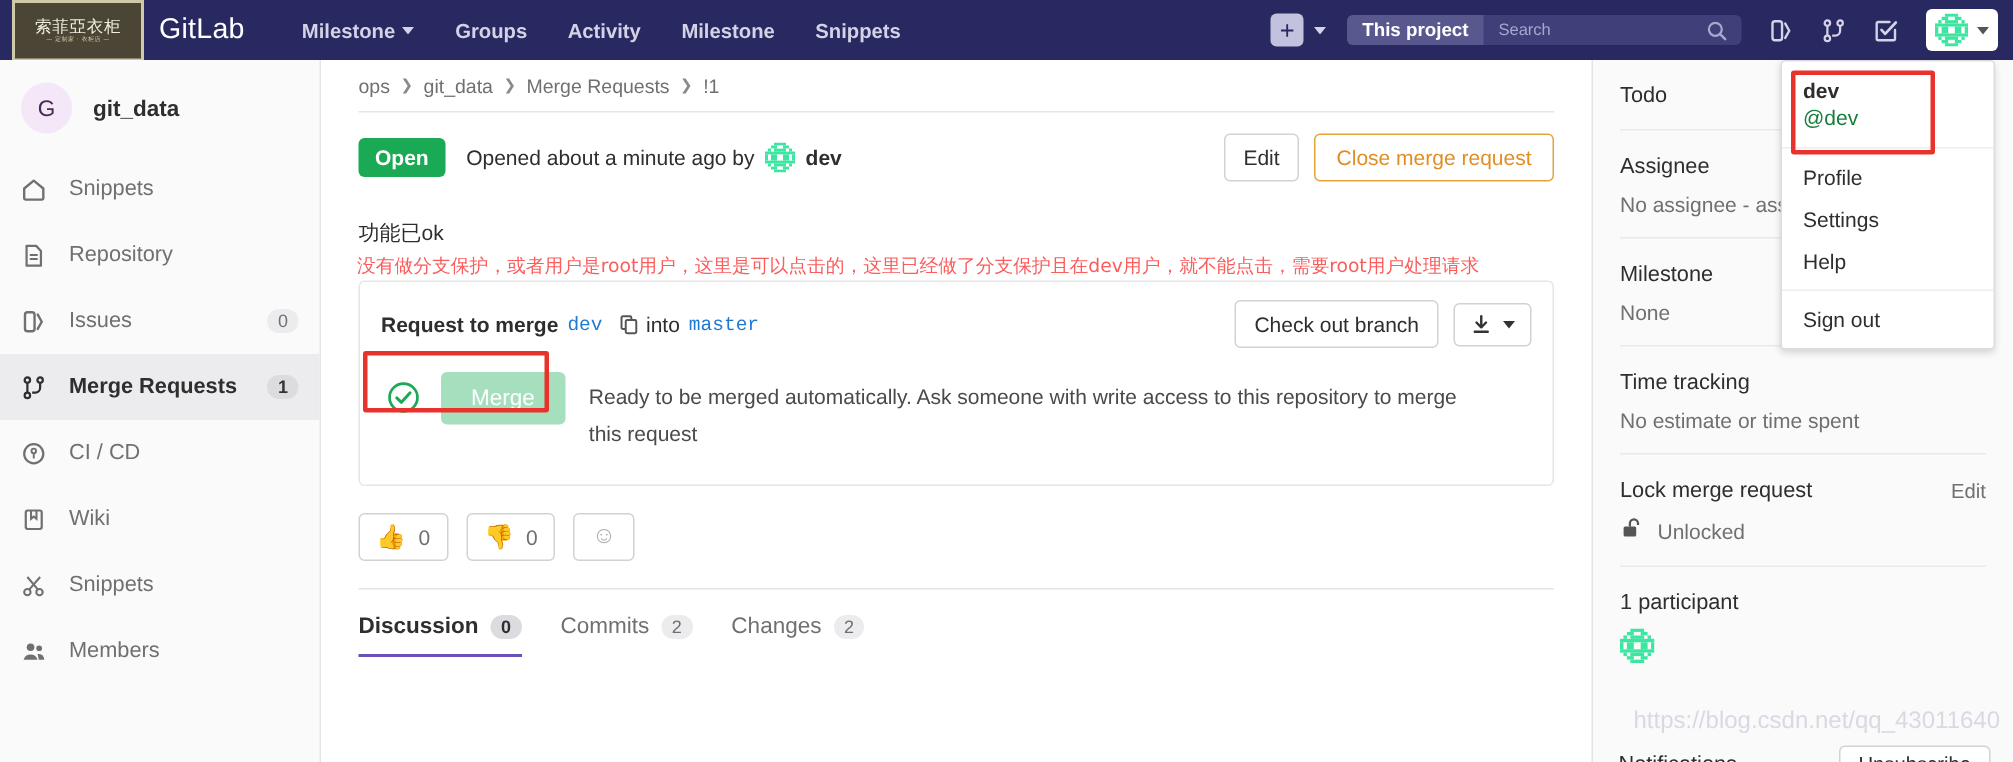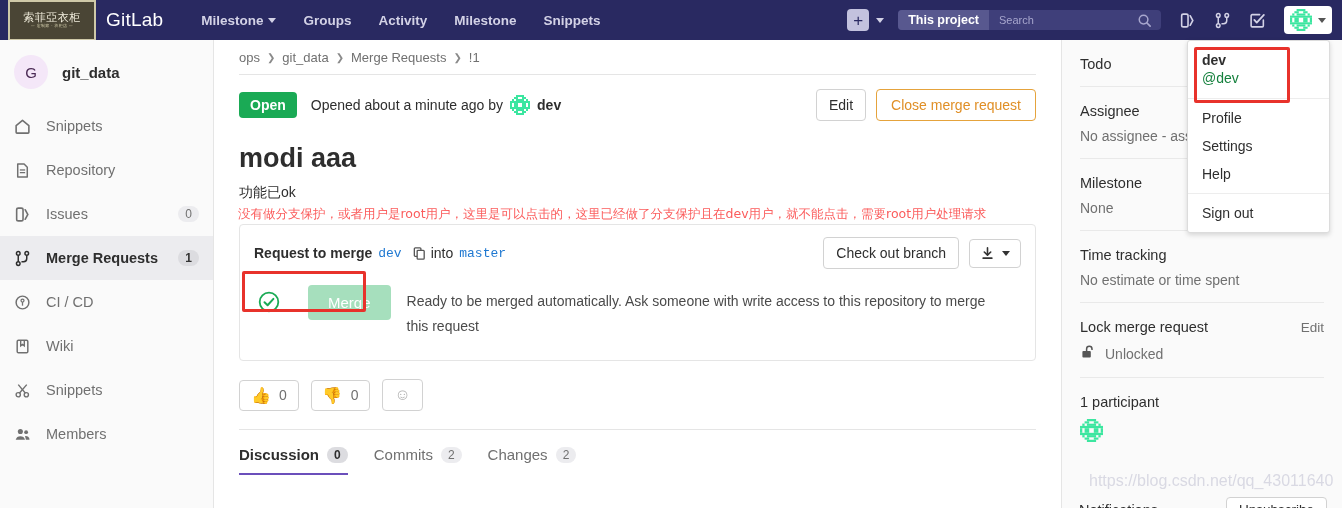--- a/index.html
+++ b/index.html
@@ -186,21 +186,21 @@
     margin-left: 10px; display: flex; align-items: center; gap: 7px;
     border: 1px solid #d2d2d2; border-radius: 4px; background: #fff;
     padding: 6px 10px; cursor: pointer; color: #2e2e2e;
   }
   .merge-body {
     display: flex; align-items: flex-start; padding: 6px 14px 22px 14px;
   }
   .check-circle { margin: 6px 0 0 4px; }
   .btn-merge {
     background: #a6dfbd; color: #fff; border: 0; border-radius: 4px;
-    font-size: 15px; padding: 9px 20px; margin-left: 28px; cursor: default;
+    font-size: 15px; padding: 9px 20px; margin-left: 14px; cursor: default;
     font-family: "Liberation Sans", sans-serif;
   }
   .merge-msg {
     margin-left: 16px; font-size: 14px; color: #4a4a4a; line-height: 1.75;
     max-width: 600px; padding-top: 4px;
   }
   .red-note {
     position: absolute; left: -2px; top: -19px; white-space: nowrap;
     color: #fb5c5c; font-size: 12.5px;
     font-family: "DejaVu Sans", sans-serif;
@@ -516,21 +516,20 @@
           </g>
         </svg>
         <span class="uname">dev</span>
       </div>
       <div class="hdr-actions">
         <button class="btn">Edit</button>
         <button class="btn btn-close-mr">Close merge request</button>
       </div>
     </div>
 
-    <div class="mr-title">modi aaa</div>
     <div class="mr-desc">功能已ok</div>
 
     <div class="merge-card">
       <div class="merge-head">
         <b>Request to merge</b>
         <span class="branch">dev</span>
         <span class="copy-ico">
           <svg width="15" height="15" viewBox="0 0 16 16">
             <rect x="2.5" y="2" width="7" height="9" rx="1" fill="none" stroke="#555" stroke-width="1.4"></rect>
             <rect x="5.5" y="4.6" width="7.5" height="9.4" rx="1" fill="#fff" stroke="#555" stroke-width="1.4"></rect>

